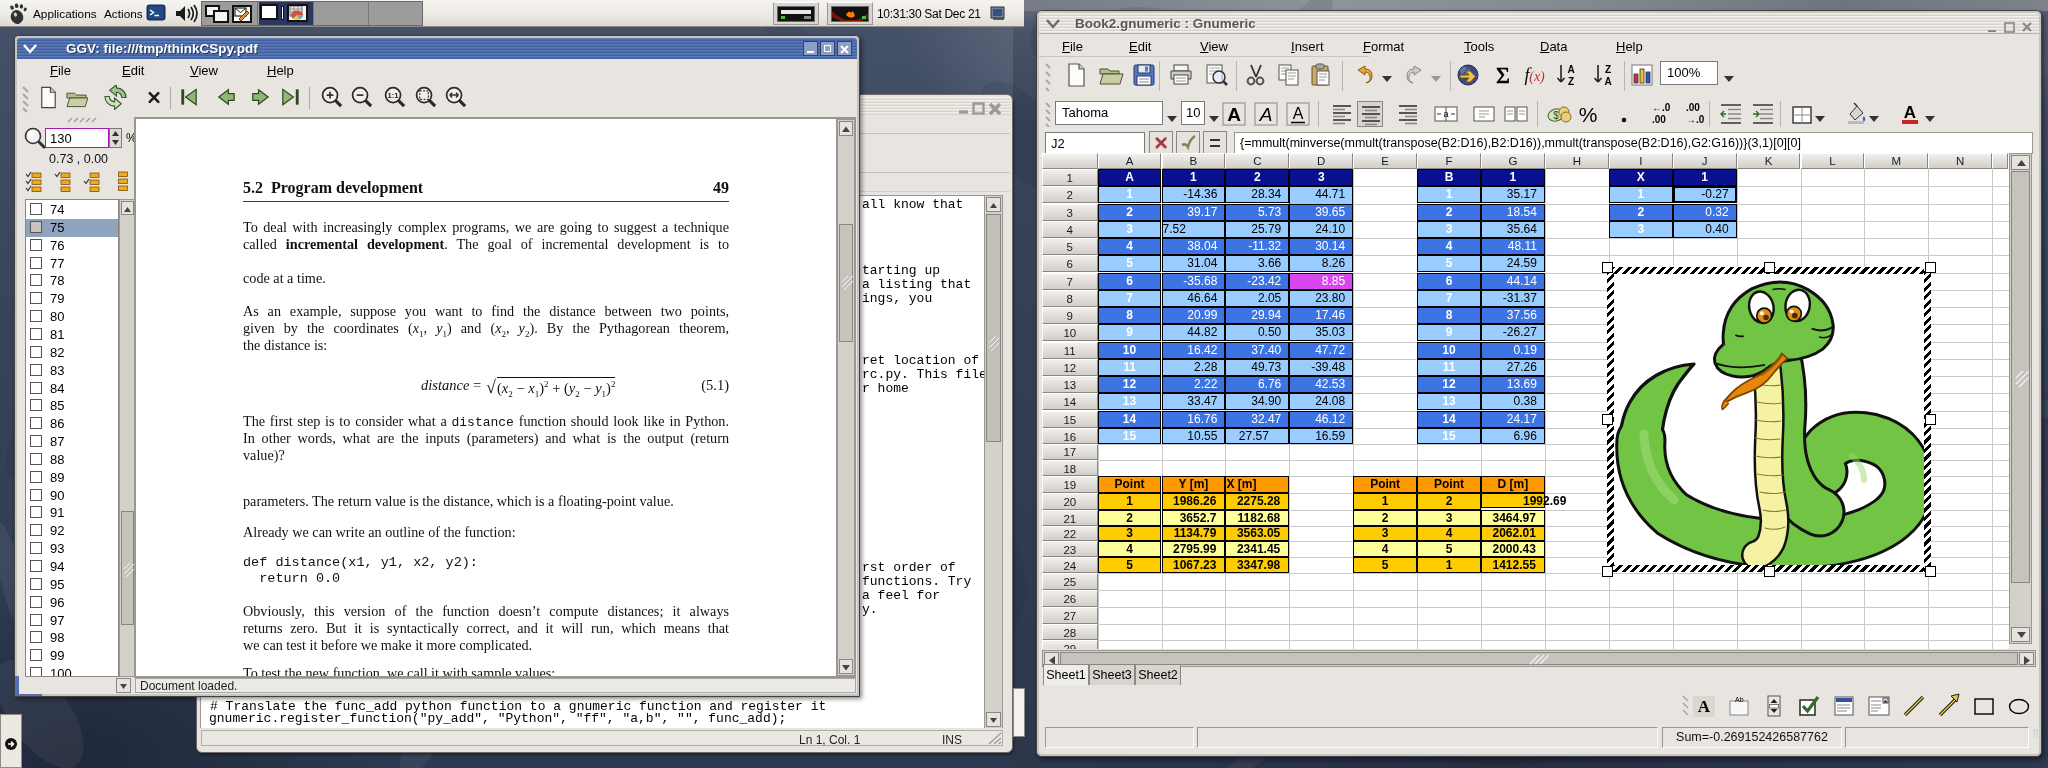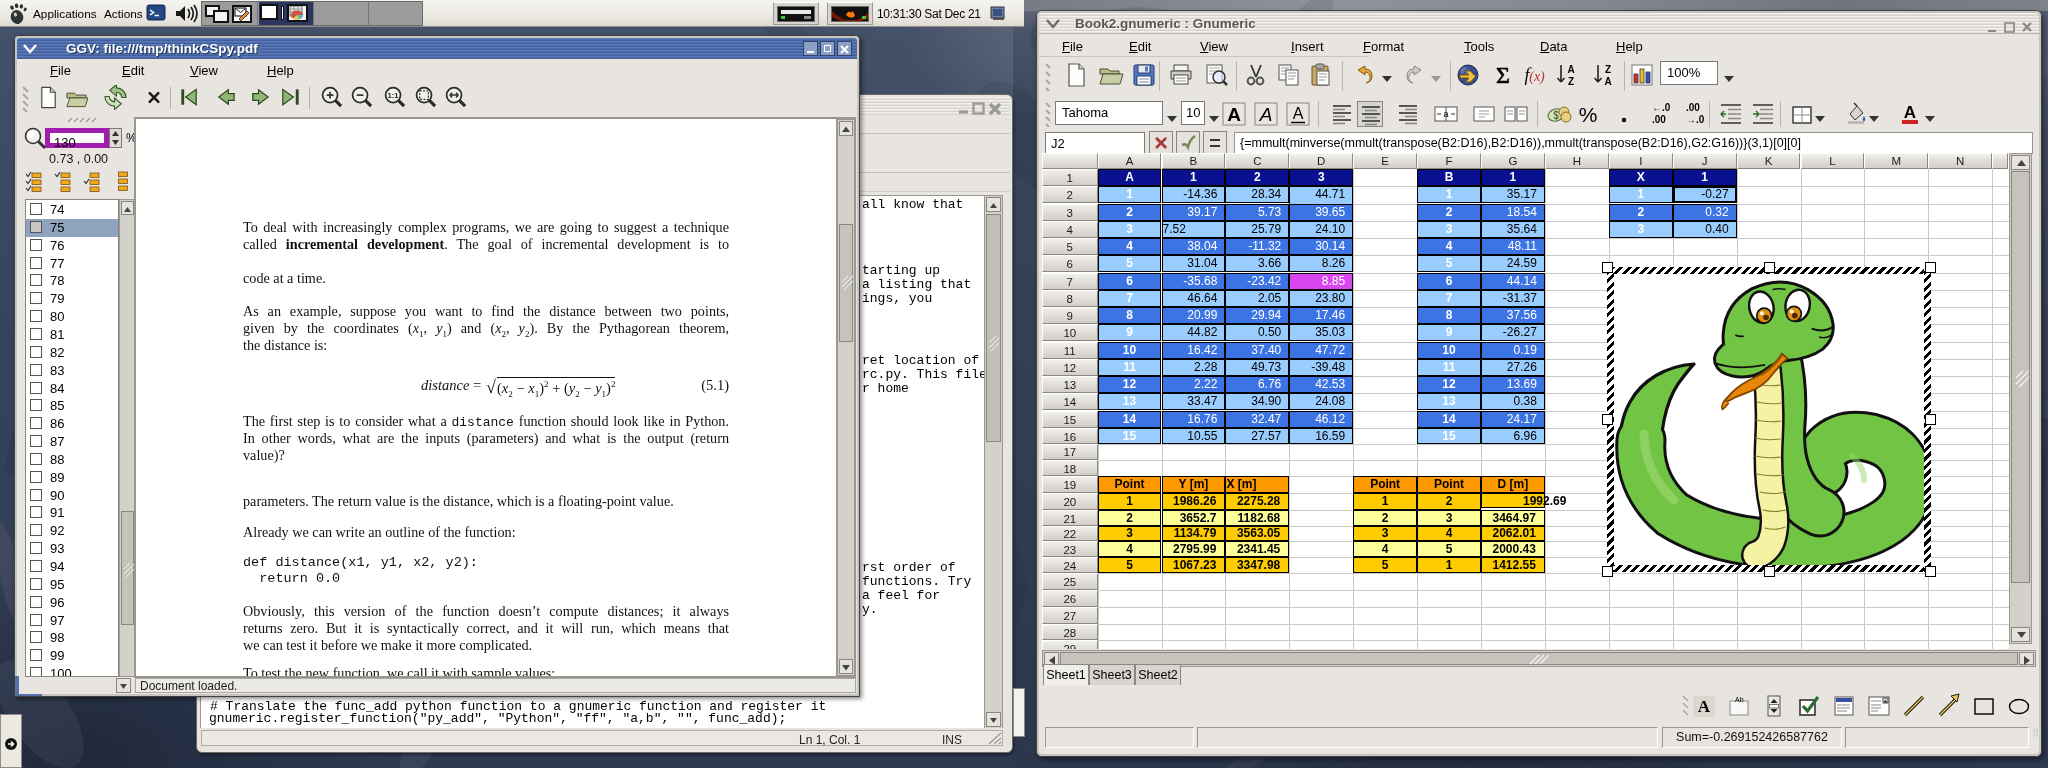--- a/index.html
+++ b/index.html
@@ -374,21 +374,21 @@
     <div class="abs" style="left:4px;top:81px;width:128px;bottom:18px;background:#e8e5e0">
       <svg class="abs" style="left:48px;top:0px" width="30" height="7" viewBox="0 0 30 7">
           <path d="M1 5 l4-4 M7 5 l4-4 M13 5 l4-4 M19 5 l4-4 M25 5 l4-4" stroke="#9a978f" stroke-width="1.2"></path>
         </svg>
 
       <svg class="abs" style="left:3px;top:9px" width="26" height="26" viewBox="0 0 26 26">
         <circle cx="11" cy="10" r="7.5" fill="#f4f2ee" stroke="#333" stroke-width="1.6"></circle>
         <circle cx="9" cy="8" r="3.5" fill="#fff" opacity="0.9"></circle>
         <path d="M16.5 15.5 L23 22" stroke="#333" stroke-width="3"></path>
       </svg>
-      <div class="abs" style="left:26px;top:11px;width:64px;height:20px;background:#fff;border:5px solid #a21caf;font-size:13px;padding:2px 0 0 4px">130</div>
+      <div class="abs" style="left:26px;top:11px;width:64px;height:20px;background:#fff;border:1px solid #a21caf;font-size:13px;padding:2px 0 0 4px">130</div>
       <div class="abs" style="left:90px;top:11px;width:13px;height:20px;background:#dedbd5;border:1px solid #7a7a7a">
         <svg width="11" height="18" viewBox="0 0 11 18">
             <path d="M5.5 2 l3.5 5 h-7 z M5.5 16 l3.5 -5 h-7 z" fill="#333"></path>
           </svg>
       </div>
       <div class="abs" style="left:107px;top:14px;font-size:12px">%</div>
       <div class="abs" style="left:30px;top:35px;font-size:12.5px;color:#111">0.73 , 0.00</div>
 
       <div id="ggvbtns">
           <div class="abs" style="left:4.6px;top:52px;width:20px;height:24px"><svg width="20" height="24" viewBox="0 0 20 24">
@@ -484,20 +484,24 @@
         <div class="abs" style="left:1px;top:311px;width:13px;height:114px;background:#c6c2bc;border:1px solid #8a8782">
           <svg class="abs" style="left:1px;top:50px" width="11" height="16" viewBox="0 0 11 16">
               <path d="M1 7 L7 1 M1 12 L12 1 M3 15 L15 3" stroke="#f6f6f6" stroke-width="1"></path>
             </svg>
         </div>
       </div>
     </div>
 
     <div class="abs" style="left:119px;top:81px;right:3px;bottom:18px;background:#9a9792">
       <div class="abs" style="left:2px;top:2px;right:20px;bottom:2px;background:#fff;overflow:hidden" id="pdfpage">
+          <div class="abs" style="left:107px;top:60px;width:486px;font-family:'Liberation Serif',serif;color:#111">
+            <div style="position:relative;font-weight:bold;font-size:16px"><span>5.2&nbsp;&nbsp;Program development</span><span style="position:absolute;right:0">49</span></div>
+            <div style="margin-top:4px;height:1.2px;background:#3a3a3a"></div>
+          </div>
           <div class="abs" style="left:107px;top:100px;width:486px;font-family:'Liberation Serif',serif;font-size:14.2px;color:#111;text-align:justify;text-align-last:justify;word-spacing:-0.5px;">To deal with increasingly complex programs, we are going to suggest a technique</div>
           <div class="abs" style="left:107px;top:117px;width:486px;font-family:'Liberation Serif',serif;font-size:14.2px;color:#111;text-align:justify;text-align-last:justify;word-spacing:-0.5px;">called <b>incremental development</b>.  The goal of incremental development is to</div>
           <div class="abs" style="left:107px;top:151px;width:486px;font-family:'Liberation Serif',serif;font-size:14.2px;color:#111;white-space:nowrap;">code at a time.</div>
           <div class="abs" style="left:107px;top:184px;width:486px;font-family:'Liberation Serif',serif;font-size:14.2px;color:#111;text-align:justify;text-align-last:justify;word-spacing:-0.5px;">As an example, suppose you want to find the distance between two points,</div>
           <div class="abs" style="left:107px;top:201px;width:486px;font-family:'Liberation Serif',serif;font-size:14.2px;color:#111;text-align:justify;text-align-last:justify;word-spacing:-0.5px;">given by the coordinates (<i>x</i><sub style="font-size:9px">1</sub>, <i>y</i><sub style="font-size:9px">1</sub>) and (<i>x</i><sub style="font-size:9px">2</sub>, <i>y</i><sub style="font-size:9px">2</sub>).  By the Pythagorean theorem,</div>
           <div class="abs" style="left:107px;top:218px;width:486px;font-family:'Liberation Serif',serif;font-size:14.2px;color:#111;white-space:nowrap;">the distance is:</div>
           <div class="abs" style="left:107px;top:258px;width:486px;font-family:'Liberation Serif',serif;font-size:14.5px;color:#111">
             <span style="position:absolute;left:178px;font-style:italic">distance</span>
             <span style="position:absolute;left:230px">=</span>
             <span style="position:absolute;left:243px;font-size:18px">√</span>
@@ -954,21 +958,21 @@
 <div class="abs" style="left:55.6px;top:240.3px;width:63.9px;height:17.2px;background:#99ccff;color:#fff;font-size:12px;border-style:solid;border-color:#000;border-width:1px 1px 1px 1px;font-weight:bold;text-align:center;line-height:15.199999999999989px;">13</div>
 <div class="abs" style="left:119.5px;top:240.3px;width:63.9px;height:17.2px;background:#99ccff;color:#000;font-size:12px;border-style:solid;border-color:#000;border-width:1px 1px 1px 1px;text-align:right;padding-right:7px;line-height:15.199999999999989px;">33.47</div>
 <div class="abs" style="left:183.4px;top:240.3px;width:63.9px;height:17.2px;background:#99ccff;color:#000;font-size:12px;border-style:solid;border-color:#000;border-width:1px 1px 1px 1px;text-align:right;padding-right:7px;line-height:15.199999999999989px;">34.90</div>
 <div class="abs" style="left:247.3px;top:240.3px;width:63.9px;height:17.2px;background:#99ccff;color:#000;font-size:12px;border-style:solid;border-color:#000;border-width:1px 1px 1px 1px;text-align:right;padding-right:7px;line-height:15.199999999999989px;">24.08</div>
 <div class="abs" style="left:55.6px;top:257.5px;width:63.9px;height:17.3px;background:#3d74e4;color:#fff;font-size:12px;border-style:solid;border-color:#000;border-width:1px 1px 1px 1px;font-weight:bold;text-align:center;line-height:15.300000000000011px;">14</div>
 <div class="abs" style="left:119.5px;top:257.5px;width:63.9px;height:17.3px;background:#3d74e4;color:#fff;font-size:12px;border-style:solid;border-color:#000;border-width:1px 1px 1px 1px;text-align:right;padding-right:7px;line-height:15.300000000000011px;">16.76</div>
 <div class="abs" style="left:183.4px;top:257.5px;width:63.9px;height:17.3px;background:#3d74e4;color:#fff;font-size:12px;border-style:solid;border-color:#000;border-width:1px 1px 1px 1px;text-align:right;padding-right:7px;line-height:15.300000000000011px;">32.47</div>
 <div class="abs" style="left:247.3px;top:257.5px;width:63.9px;height:17.3px;background:#3d74e4;color:#fff;font-size:12px;border-style:solid;border-color:#000;border-width:1px 1px 1px 1px;text-align:right;padding-right:7px;line-height:15.300000000000011px;">46.12</div>
 <div class="abs" style="left:55.6px;top:274.8px;width:63.9px;height:16.2px;background:#99ccff;color:#fff;font-size:12px;border-style:solid;border-color:#000;border-width:1px 1px 1px 1px;font-weight:bold;text-align:center;line-height:14.199999999999989px;">15</div>
 <div class="abs" style="left:119.5px;top:274.8px;width:63.9px;height:16.2px;background:#99ccff;color:#000;font-size:12px;border-style:solid;border-color:#000;border-width:1px 1px 1px 1px;text-align:right;padding-right:7px;line-height:14.199999999999989px;">10.55</div>
-<div class="abs" style="left:183.4px;top:274.8px;width:63.9px;height:16.2px;background:#99ccff;color:#000;font-size:12px;border-style:solid;border-color:#000;border-width:1px 1px 1px 1px;text-align:right;padding-right:7px;line-height:14.199999999999989px;">27.57</div>
+<div class="abs" style="left:183.4px;top:274.8px;width:63.9px;height:16.2px;background:#99ccff;color:#000;font-size:12px;border-style:solid;border-color:#000;border-width:1px 1px 1px 1px;text-align:center;padding-right:7px;line-height:14.199999999999989px;">27.57</div>
 <div class="abs" style="left:247.3px;top:274.8px;width:63.9px;height:16.2px;background:#99ccff;color:#000;font-size:12px;border-style:solid;border-color:#000;border-width:1px 1px 1px 1px;text-align:right;padding-right:7px;line-height:14.199999999999989px;">16.59</div>
 <div class="abs" style="left:375.1px;top:16.0px;width:63.9px;height:17.3px;background:#0a1191;color:#fff;font-size:12px;border-style:solid;border-color:#000;border-width:1px 1px 1px 1px;font-weight:bold;text-align:center;line-height:15.300000000000011px;">B</div>
 <div class="abs" style="left:439.0px;top:16.0px;width:63.9px;height:17.3px;background:#0a1191;color:#fff;font-size:12px;border-style:solid;border-color:#000;border-width:1px 1px 1px 1px;font-weight:bold;text-align:center;line-height:15.300000000000011px;">1</div>
 <div class="abs" style="left:375.1px;top:33.3px;width:63.9px;height:17.2px;background:#99ccff;color:#fff;font-size:12px;border-style:solid;border-color:#000;border-width:1px 1px 1px 1px;font-weight:bold;text-align:center;line-height:15.199999999999989px;">1</div>
 <div class="abs" style="left:439.0px;top:33.3px;width:63.9px;height:17.2px;background:#99ccff;color:#000;font-size:12px;border-style:solid;border-color:#000;border-width:1px 1px 1px 1px;text-align:right;padding-right:7px;line-height:15.199999999999989px;">35.17</div>
 <div class="abs" style="left:375.1px;top:50.5px;width:63.9px;height:17.3px;background:#3d74e4;color:#fff;font-size:12px;border-style:solid;border-color:#000;border-width:1px 1px 1px 1px;font-weight:bold;text-align:center;line-height:15.300000000000011px;">2</div>
 <div class="abs" style="left:439.0px;top:50.5px;width:63.9px;height:17.3px;background:#3d74e4;color:#fff;font-size:12px;border-style:solid;border-color:#000;border-width:1px 1px 1px 1px;text-align:right;padding-right:7px;line-height:15.300000000000011px;">18.54</div>
 <div class="abs" style="left:375.1px;top:67.8px;width:63.9px;height:17.2px;background:#99ccff;color:#fff;font-size:12px;border-style:solid;border-color:#000;border-width:1px 1px 1px 1px;font-weight:bold;text-align:center;line-height:15.199999999999989px;">3</div>
 <div class="abs" style="left:439.0px;top:67.8px;width:63.9px;height:17.2px;background:#99ccff;color:#000;font-size:12px;border-style:solid;border-color:#000;border-width:1px 1px 1px 1px;text-align:right;padding-right:7px;line-height:15.199999999999989px;">35.64</div>
 <div class="abs" style="left:375.1px;top:85.0px;width:63.9px;height:17.3px;background:#3d74e4;color:#fff;font-size:12px;border-style:solid;border-color:#000;border-width:1px 1px 1px 1px;font-weight:bold;text-align:center;line-height:15.300000000000011px;">4</div>

